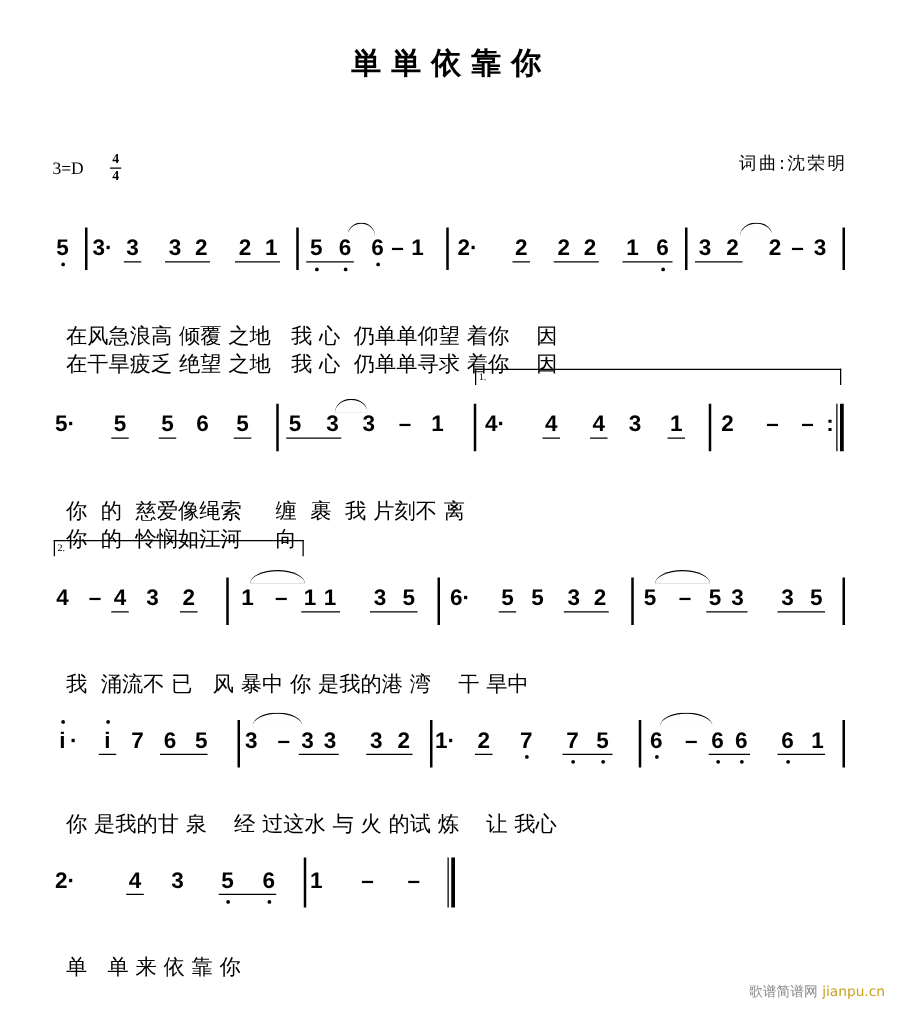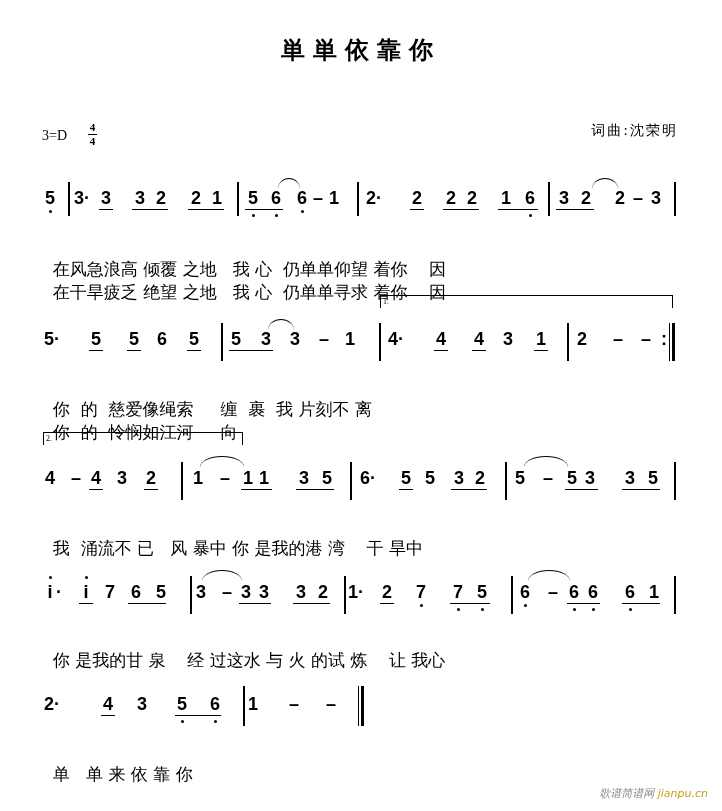--- a/index.html
+++ b/index.html
@@ -17,21 +17,21 @@
   .n { position: absolute; top: 0; font-size: 18px; font-weight: bold; font-family: "Liberation Sans", sans-serif;
        line-height: 20px; text-align: center; width: 12px; }
   .ul { position: absolute; height: 0; border-top: 1.5px solid #000; }
   .bar { position: absolute; width: 1.5px; background: #000; }
   .dot { position: absolute; width: 3px; height: 3px; background: #000; border-radius: 50%; }
   .tie { position: absolute; height: 10px; border-top: 1.5px solid #000; border-radius: 50% 50% 0 0 / 100% 100% 0 0; }
   .lyr { position: absolute; font-size: 17px; letter-spacing: 0px; white-space: pre; line-height: 20px; }
   .volta { position: absolute; border-top: 1px solid #000; border-left: 1px solid #000; height: 12px; }
   .volta.r { border-right: 1px solid #000; }
   .volta span { font-size: 8px; font-family: "Liberation Serif", serif; position: absolute; left: 2px; top: 1px; }
-  .wm { position: absolute; right: 14px; top: 786px; font-size: 11px; color: #8a8a8a; font-style: italic; }
+  .wm { position: absolute; right: 14px; top: 786px; font-size: 11px; color: #8a8a8a; }
   .wm b { color: #c8a020; font-weight: normal; }
 </style>
 </head>
 <body>
 
 <div class="abs title">単単依靠你</div>
 
 <div class="abs key">
   <span>3=D</span>
   <span class="frac">

